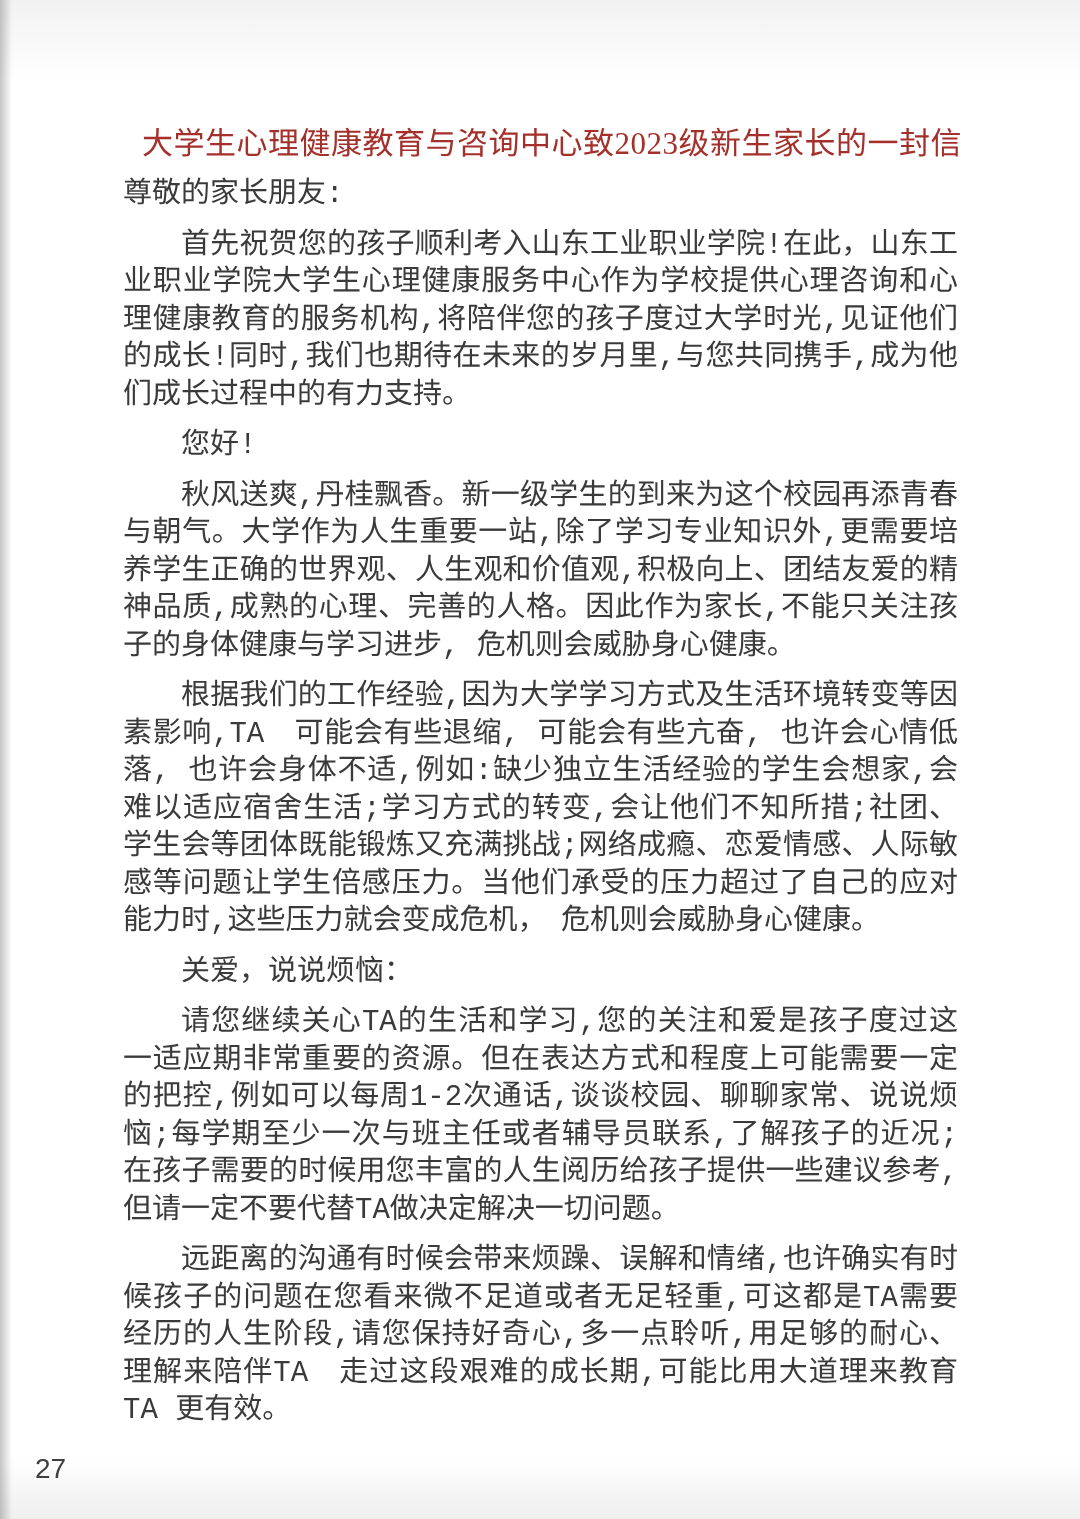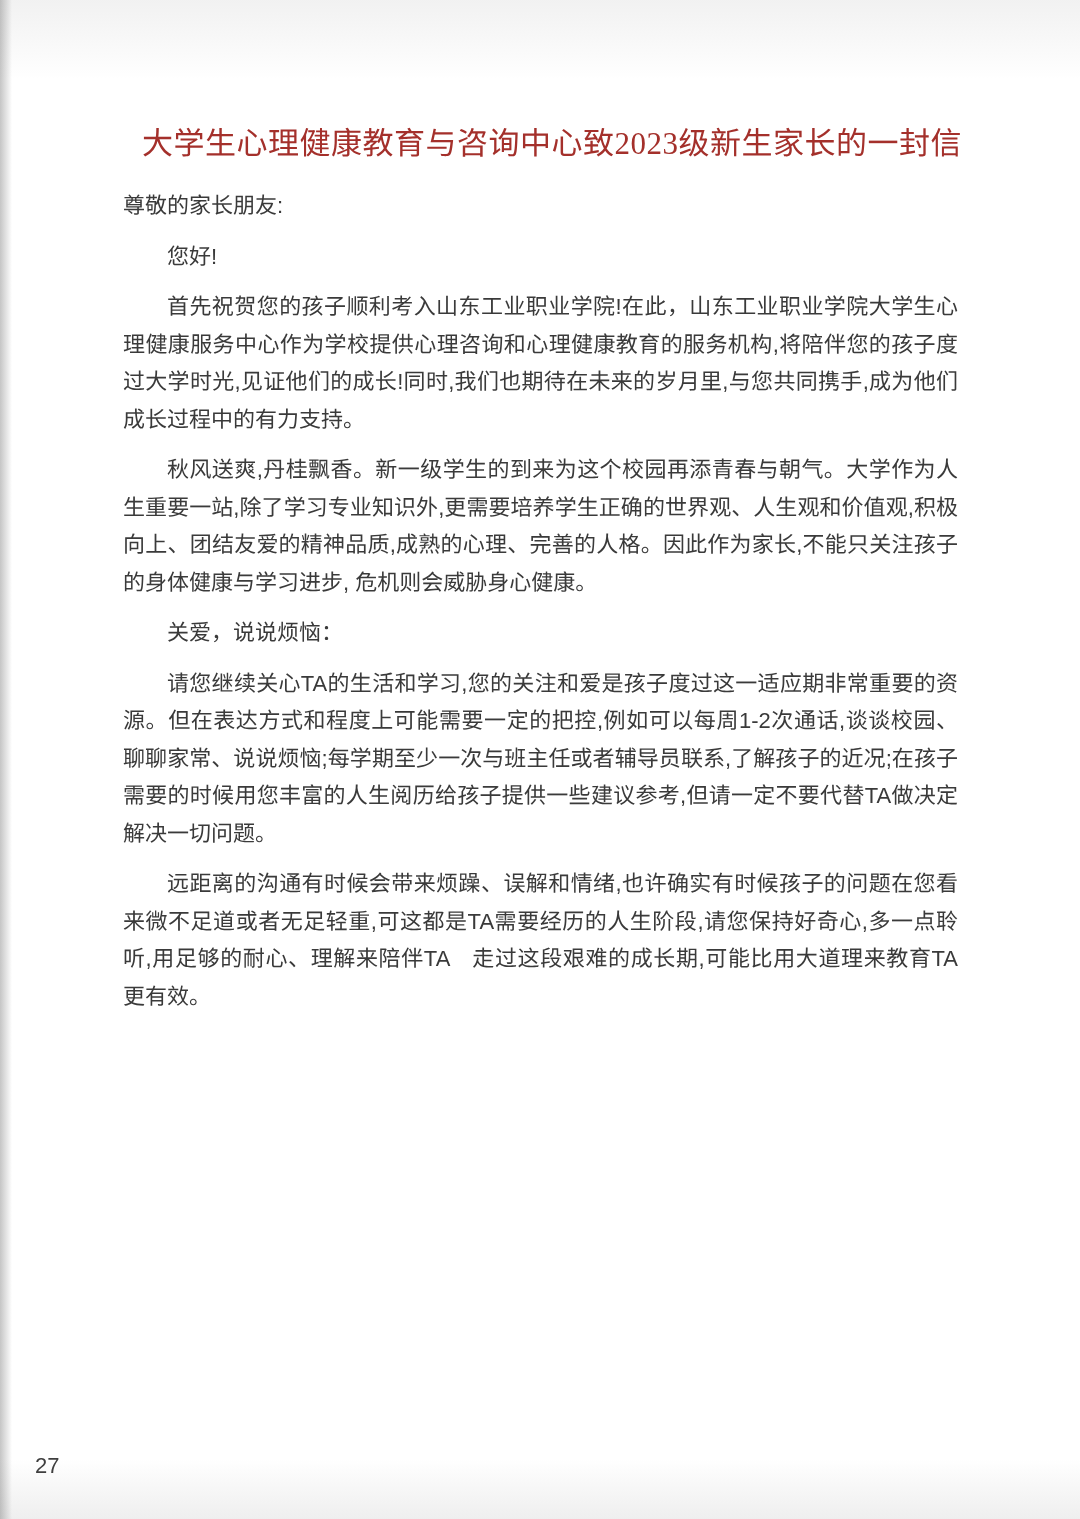--- a/index.html
+++ b/index.html
@@ -41,53 +41,55 @@
     font-weight: normal;
     font-size: 31px;
     letter-spacing: 0.5px;
     color: #a4302b;
     white-space: nowrap;
   }
   .content {
     position: absolute;
     left: 123px;
     right: 122px;
-    top: 187px;
-    font-size: 22px;
+    top: 176px;
+    font-size: 29px;
     line-height: 37.5px;
     color: #3a3a3a;
     text-align: justify;
+    font-family: Liberation Mono, monospace;
   }
   .content p {
     margin: 0 0 13px 0;
   }
   .content p.indent {
     text-indent: 2em;
   }
   .page-number {
     position: absolute;
     left: 35px;
     top: 1453px;
-    font-size: 22px;
+    font-size: 28px;
     color: #3f3f3f;
     text-align: center;
   }
 </style>
 </head>
 <body>
 
 <div class="edge-left"></div>
 <div class="edge-top"></div>
 <div class="edge-bottom"></div>
 
 <h1 class="title" style="color: rgb(164, 48, 43);">大学生心理健康教育与咨询中心致2023级新生家长的一封信</h1>
 
 <div class="content" id="letter-body" style="color: rgb(58, 58, 58);">
     <p class="">尊敬的家长朋友:</p>
+    <p class="indent">首先祝贺您的孩子顺利考入山东工业职业学院!在此，山东工业职业学院大学生心理健康服务中心作为学校提供心理咨询和心理健康教育的服务机构,将陪伴您的孩子度过大学时光,见证他们的成长!同时,我们也期待在未来的岁月里,与您共同携手,成为他们成长过程中的有力支持。</p>
     <p class="indent">您好!</p>
-    <p class="indent">首先祝贺您的孩子顺利考入山东工业职业学院!在此，山东工业职业学院大学生心理健康服务中心作为学校提供心理咨询和心理健康教育的服务机构,将陪伴您的孩子度过大学时光,见证他们的成长!同时,我们也期待在未来的岁月里,与您共同携手,成为他们成长过程中的有力支持。</p>
     <p class="indent">秋风送爽,丹桂飘香。新一级学生的到来为这个校园再添青春与朝气。大学作为人生重要一站,除了学习专业知识外,更需要培养学生正确的世界观、人生观和价值观,积极向上、团结友爱的精神品质,成熟的心理、完善的人格。因此作为家长,不能只关注孩子的身体健康与学习进步, 危机则会威胁身心健康。</p>
+    <p class="indent">根据我们的工作经验,因为大学学习方式及生活环境转变等因素影响,TA　可能会有些退缩, 可能会有些亢奋, 也许会心情低落, 也许会身体不适,例如:缺少独立生活经验的学生会想家,会难以适应宿舍生活;学习方式的转变,会让他们不知所措;社团、学生会等团体既能锻炼又充满挑战;网络成瘾、恋爱情感、人际敏感等问题让学生倍感压力。当他们承受的压力超过了自己的应对能力时,这些压力就会变成危机，　危机则会威胁身心健康。</p>
     <p class="indent">关爱，说说烦恼：</p>
     <p class="indent">请您继续关心TA的生活和学习,您的关注和爱是孩子度过这一适应期非常重要的资源。但在表达方式和程度上可能需要一定的把控,例如可以每周1-2次通话,谈谈校园、聊聊家常、说说烦恼;每学期至少一次与班主任或者辅导员联系,了解孩子的近况;在孩子需要的时候用您丰富的人生阅历给孩子提供一些建议参考,但请一定不要代替TA做决定解决一切问题。</p>
     <p class="indent">远距离的沟通有时候会带来烦躁、误解和情绪,也许确实有时候孩子的问题在您看来微不足道或者无足轻重,可这都是TA需要经历的人生阶段,请您保持好奇心,多一点聆听,用足够的耐心、理解来陪伴TA　走过这段艰难的成长期,可能比用大道理来教育TA 更有效。</p>
   </div>
 
 <div class="page-number">27</div>
 
 </body></html>

